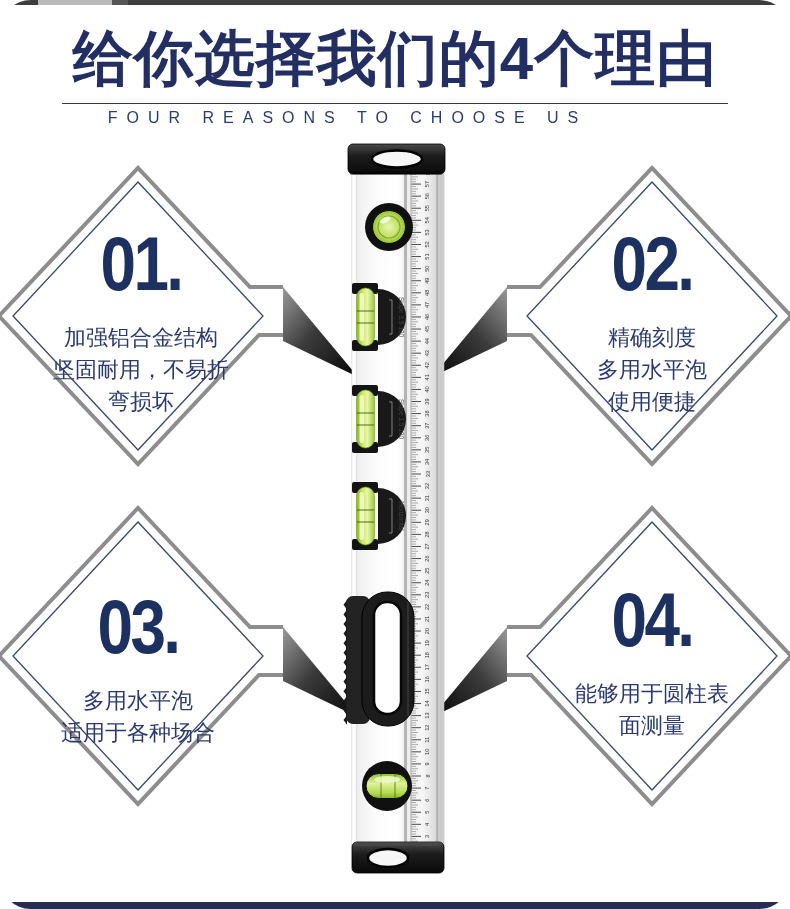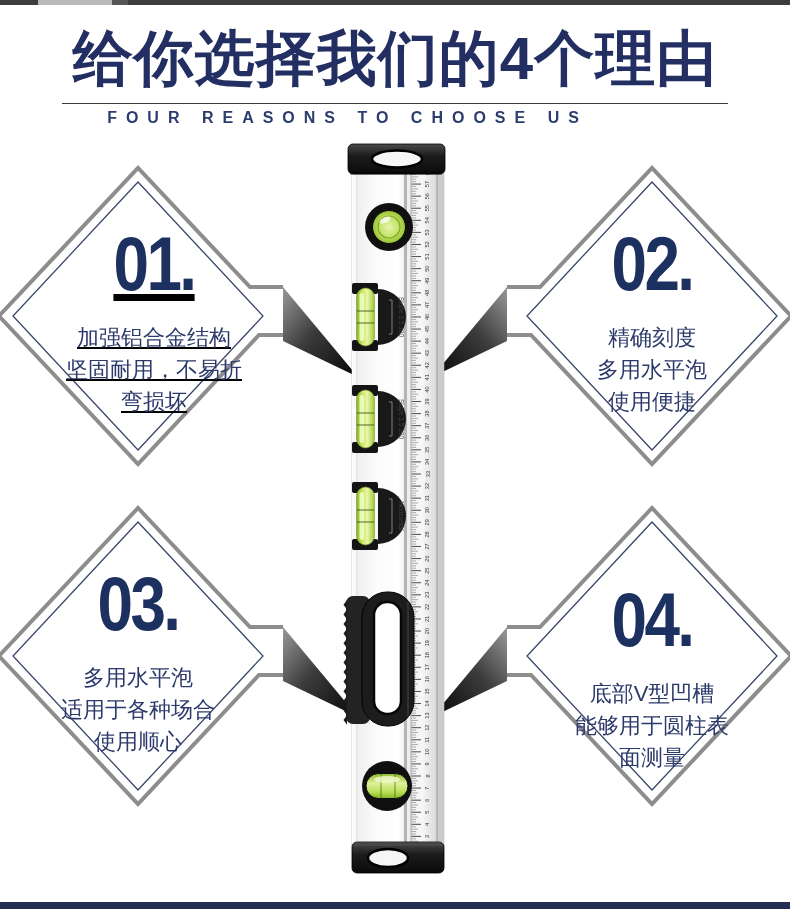--- a/index.html
+++ b/index.html
@@ -1,39 +1,40 @@
 <!DOCTYPE html>
 <html><head>
 <meta charset="utf-8">
 <style>
   html,body{margin:0;padding:0;background:#ffffff;}
   #stage{
     position:relative;width:790px;height:909px;overflow:hidden;background:#fff;
     font-family:"Liberation Sans","DejaVu Sans",sans-serif;
+    border-radius:31px;
   }
   .top-bar{position:absolute;top:0;left:0;width:790px;height:5px;background:var(--top-bar,#3d3d3d);}
   .top-bar-patch{position:absolute;left:38px;top:0;width:74px;height:5px;background:#b9b9b9;}
   .top-bar-smudge{position:absolute;left:112px;top:0;width:16px;height:5px;background:#555;}
   .title{
     position:absolute;top:26px;left:0;width:790px;margin:0;text-align:center;
     font-size:60px;font-weight:bold;letter-spacing:1px;line-height:66px;
     color:var(--title,#232f62);
   }
   .divider{position:absolute;top:103px;left:62px;width:666px;height:1px;background:#3b3b3b;}
   .subtitle{
     position:absolute;top:109px;left:0;width:686px;text-align:center;
-    font-size:16px;font-weight:700;letter-spacing:9px;text-indent:9px;
+    font-size:16px;font-weight:400;letter-spacing:9px;text-indent:9px;
     color:var(--subtitle,#2b3c6e);
   }
   svg.layer{position:absolute;left:0;top:0;}
   #decor{z-index:1;}
   #level{z-index:2;}
   .diamond-text{position:absolute;width:250px;text-align:center;z-index:3;}
-  .d1{left:29px;top:182px;text-decoration:underline;} .d2{left:527px;top:182px;text-align:center;}
-  .d3{left:13px;top:522px;} .d4{left:527px;top:538px;}
+  .d1{left:16px;top:182px;} .d2{left:527px;top:182px;text-align:center;}
+  .d3{left:13px;top:545px;} .d4{left:527px;top:538px;}
   .num{
     font-size:76px;font-weight:bold;line-height:76px;margin-top:44px;
     letter-spacing:-3px;transform:scaleX(.84);
     color:var(--number,#1d3160);
   }
   .desc{margin-top:20px;font-size:22px;line-height:32px;color:var(--desc,#2c3a6b);}
   .bottom-bar{position:absolute;left:0;top:902px;width:790px;height:7px;background:var(--bottom-bar,#252e52);z-index:4;}
 </style>
 </head>
 <body>
@@ -575,27 +576,25 @@
       <div>多用水平泡</div>
       <div>使用便捷</div>
     </div>
   </div>
 
   <div class="diamond-text d3">
     <div class="num">03.</div>
     <div class="desc">
       <div>多用水平泡</div>
       <div>适用于各种场合</div>
-      <div>使用顺心</div>
     </div>
   </div>
 
   <div class="diamond-text d4">
     <div class="num">04.</div>
     <div class="desc">
-      <div>底部V型凹槽</div>
       <div>能够用于圆柱表</div>
       <div>面测量</div>
     </div>
   </div>
 
   <div class="bottom-bar"></div>
 </div>
 
 </body></html>

